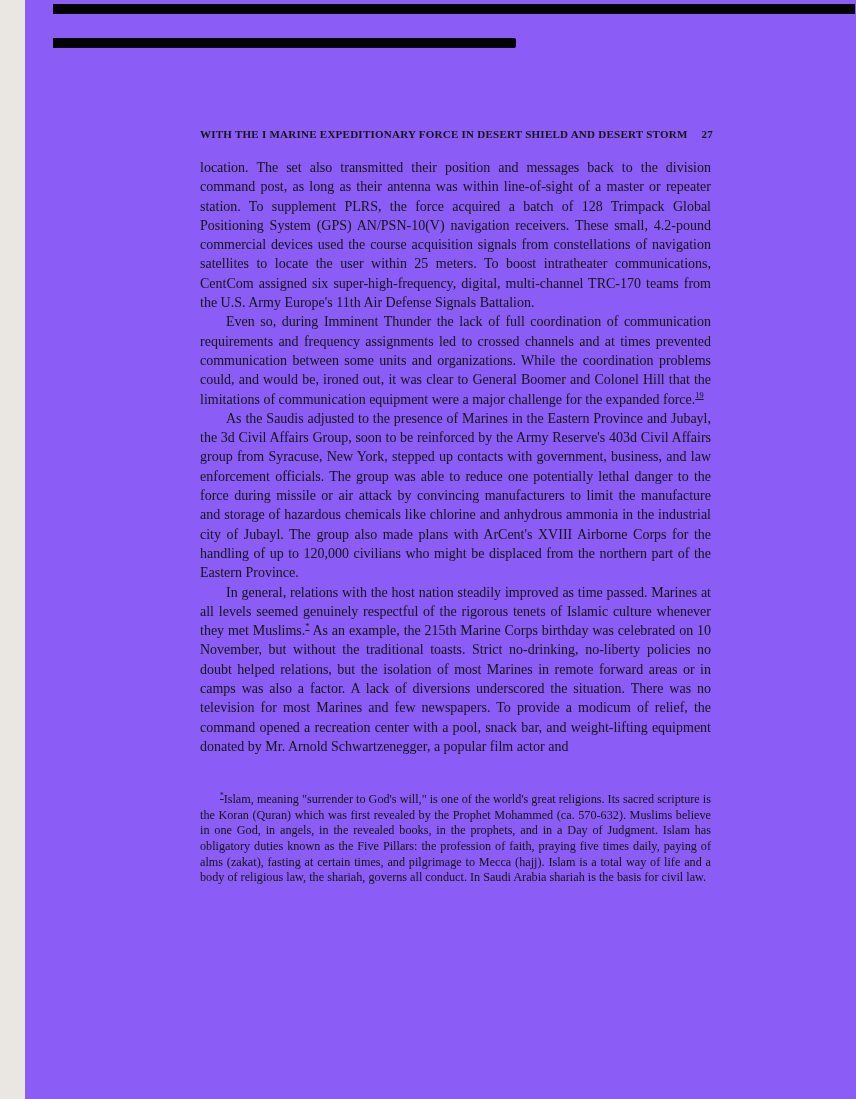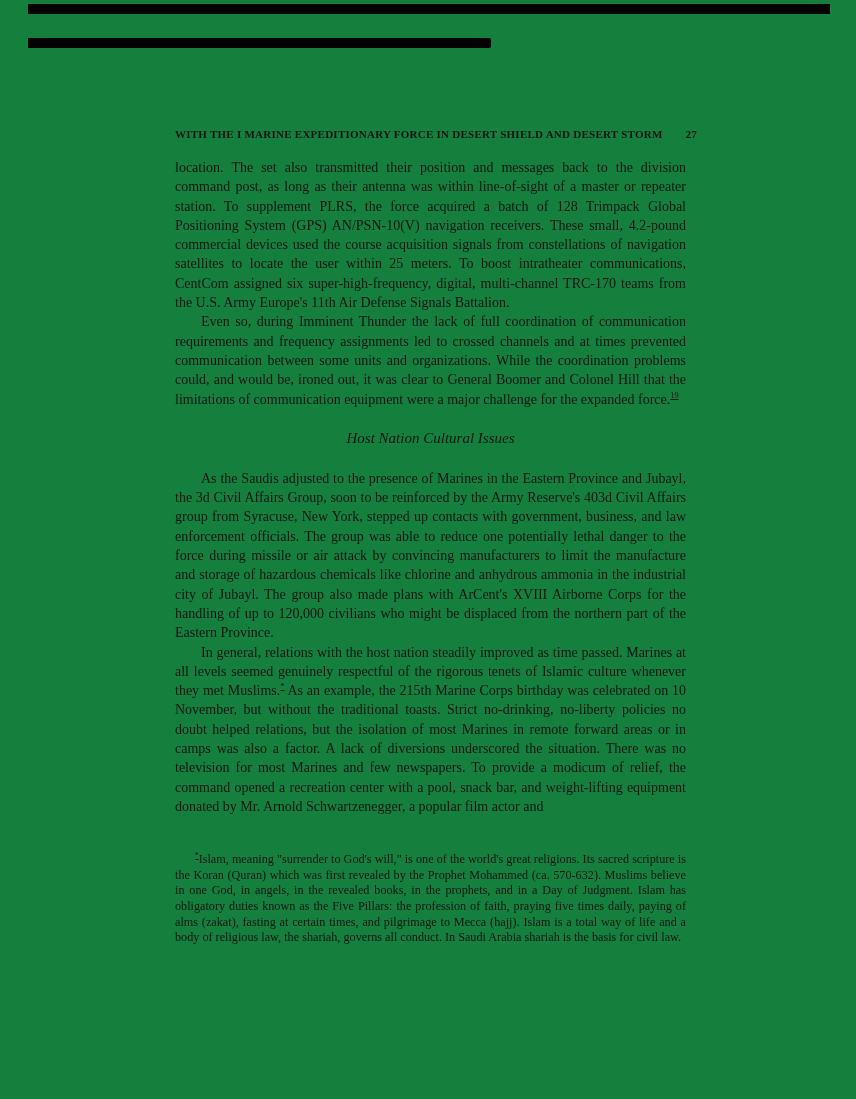--- a/index.html
+++ b/index.html
@@ -6,36 +6,37 @@
   body {
     width: 856px; height: 1099px;
     background: #e9e7e2;
     font-family: "Liberation Serif", serif;
     color: #141414;
     position: relative;
     overflow: hidden;
   }
   .page {
     position: absolute; inset: 0;
-    background: #15803d;
+    background: #8b5cf6;
+    margin-left: 25px;
   }
   .artifact { position: absolute; background: #030303; }
   .bar-top    { left: 28px; top: 4px;  width: 802px; height: 10px; }
   .bar-second { left: 28px; top: 38px; width: 463px; height: 10px; border-radius: 0 2px 2px 0; }
 
   .content {
     position: absolute;
     left: 175px; top: 128px; width: 511px;
   }
   .running-head {
     display: flex; justify-content: space-between; align-items: baseline;
     font-size: 11px; font-weight: bold; letter-spacing: 0.25px;
     margin-bottom: 18px; white-space: nowrap;
   }
-  .running-head .pagenum { padding-left: 23px; }
+  .running-head .pagenum { padding-left: 14px; }
 
   .bodytext p {
     margin: 0;
     font-size: 14px;
     line-height: 19.3px;
     text-align: justify;
   }
   .bodytext p.indent { text-indent: 26px; }
 
   .section-heading {
@@ -70,21 +71,20 @@
 
     <div class="running-head">
       <span>WITH THE I MARINE EXPEDITIONARY FORCE IN DESERT SHIELD AND DESERT STORM</span>
       <span class="pagenum">27</span>
     </div>
 
     <div class="bodytext">
       <p>location.  The set also transmitted their position and messages back to the division command post, as long as their antenna was within line-of-sight of a master or repeater station.  To supplement PLRS, the force acquired a batch of 128 Trimpack Global Positioning System (GPS) AN/PSN-10(V) navigation receivers.  These small, 4.2-pound commercial devices used the course acquisition signals from constellations of navigation satellites to locate the user within 25 meters.  To boost intratheater communications, CentCom assigned six super-high-frequency, digital, multi-channel TRC-170 teams from the U.S. Army Europe's 11th Air Defense Signals Battalion.</p>
       <p class="indent"><span>Even so, during Imminent Thunder the lack of full coordination of communication requirements and frequency assignments led to crossed channels and at times prevented communication between some units and organizations. While the coordination problems could, and would be, ironed out, it was clear to General Boomer and Colonel Hill that the limitations of communication equipment were a major challenge for the expanded force.</span><sup>19</sup></p>
 
-      <h2 class="section-heading">Host Nation Cultural Issues</h2>
 
       <p class="indent">As the Saudis adjusted to the presence of Marines in the Eastern Province and Jubayl, the 3d Civil Affairs Group, soon to be reinforced by the Army Reserve's 403d Civil Affairs group from Syracuse, New York, stepped up contacts with government, business, and law enforcement officials.  The group was able to reduce one potentially lethal danger to the force during missile or air attack by convincing manufacturers to limit the manufacture and storage of hazardous chemicals like chlorine and anhydrous ammonia in the industrial city of Jubayl.  The group also made plans with ArCent's XVIII Airborne Corps for the handling of up to 120,000 civilians who might be displaced from the northern part of the Eastern Province.</p>
       <p class="indent"><span>In general, relations with the host nation steadily improved as time passed. Marines at all levels seemed genuinely respectful of the rigorous tenets of Islamic culture whenever they met Muslims.</span><sup>*</sup><span>  As an example, the 215th Marine Corps birthday was celebrated on 10 November, but without the traditional toasts.  Strict no-drinking, no-liberty policies no doubt helped relations, but the isolation of most Marines in remote forward areas or in camps was also a factor.  A lack of diversions underscored the situation.  There was no television for most Marines and few newspapers.  To provide a modicum of relief, the command opened a recreation center with a pool, snack bar, and weight-lifting equipment donated by Mr. Arnold Schwartzenegger, a popular film actor and</span></p>
     </div>
 
     <div class="footnote"><sup>*</sup><span>Islam, meaning "surrender to God's will," is one of the world's great religions. Its sacred scripture is the Koran (Quran) which was first revealed by the Prophet Mohammed (ca. 570-632).  Muslims believe in one God, in angels, in the revealed books, in the prophets, and in a Day of Judgment.  Islam has obligatory duties known as the Five Pillars:  the profession of faith, praying five times daily, paying of alms (</span><span class="italic">zakat</span><span>), fasting at certain times, and pilgrimage to Mecca (</span><span class="italic">hajj</span><span>).  Islam is a total way of life and a body of religious law, the </span><span class="italic">shariah</span><span>, governs all conduct. In Saudi Arabia </span><span class="italic">shariah</span><span> is the basis for civil law.</span></div>
 
   </div>
 </div>
 

